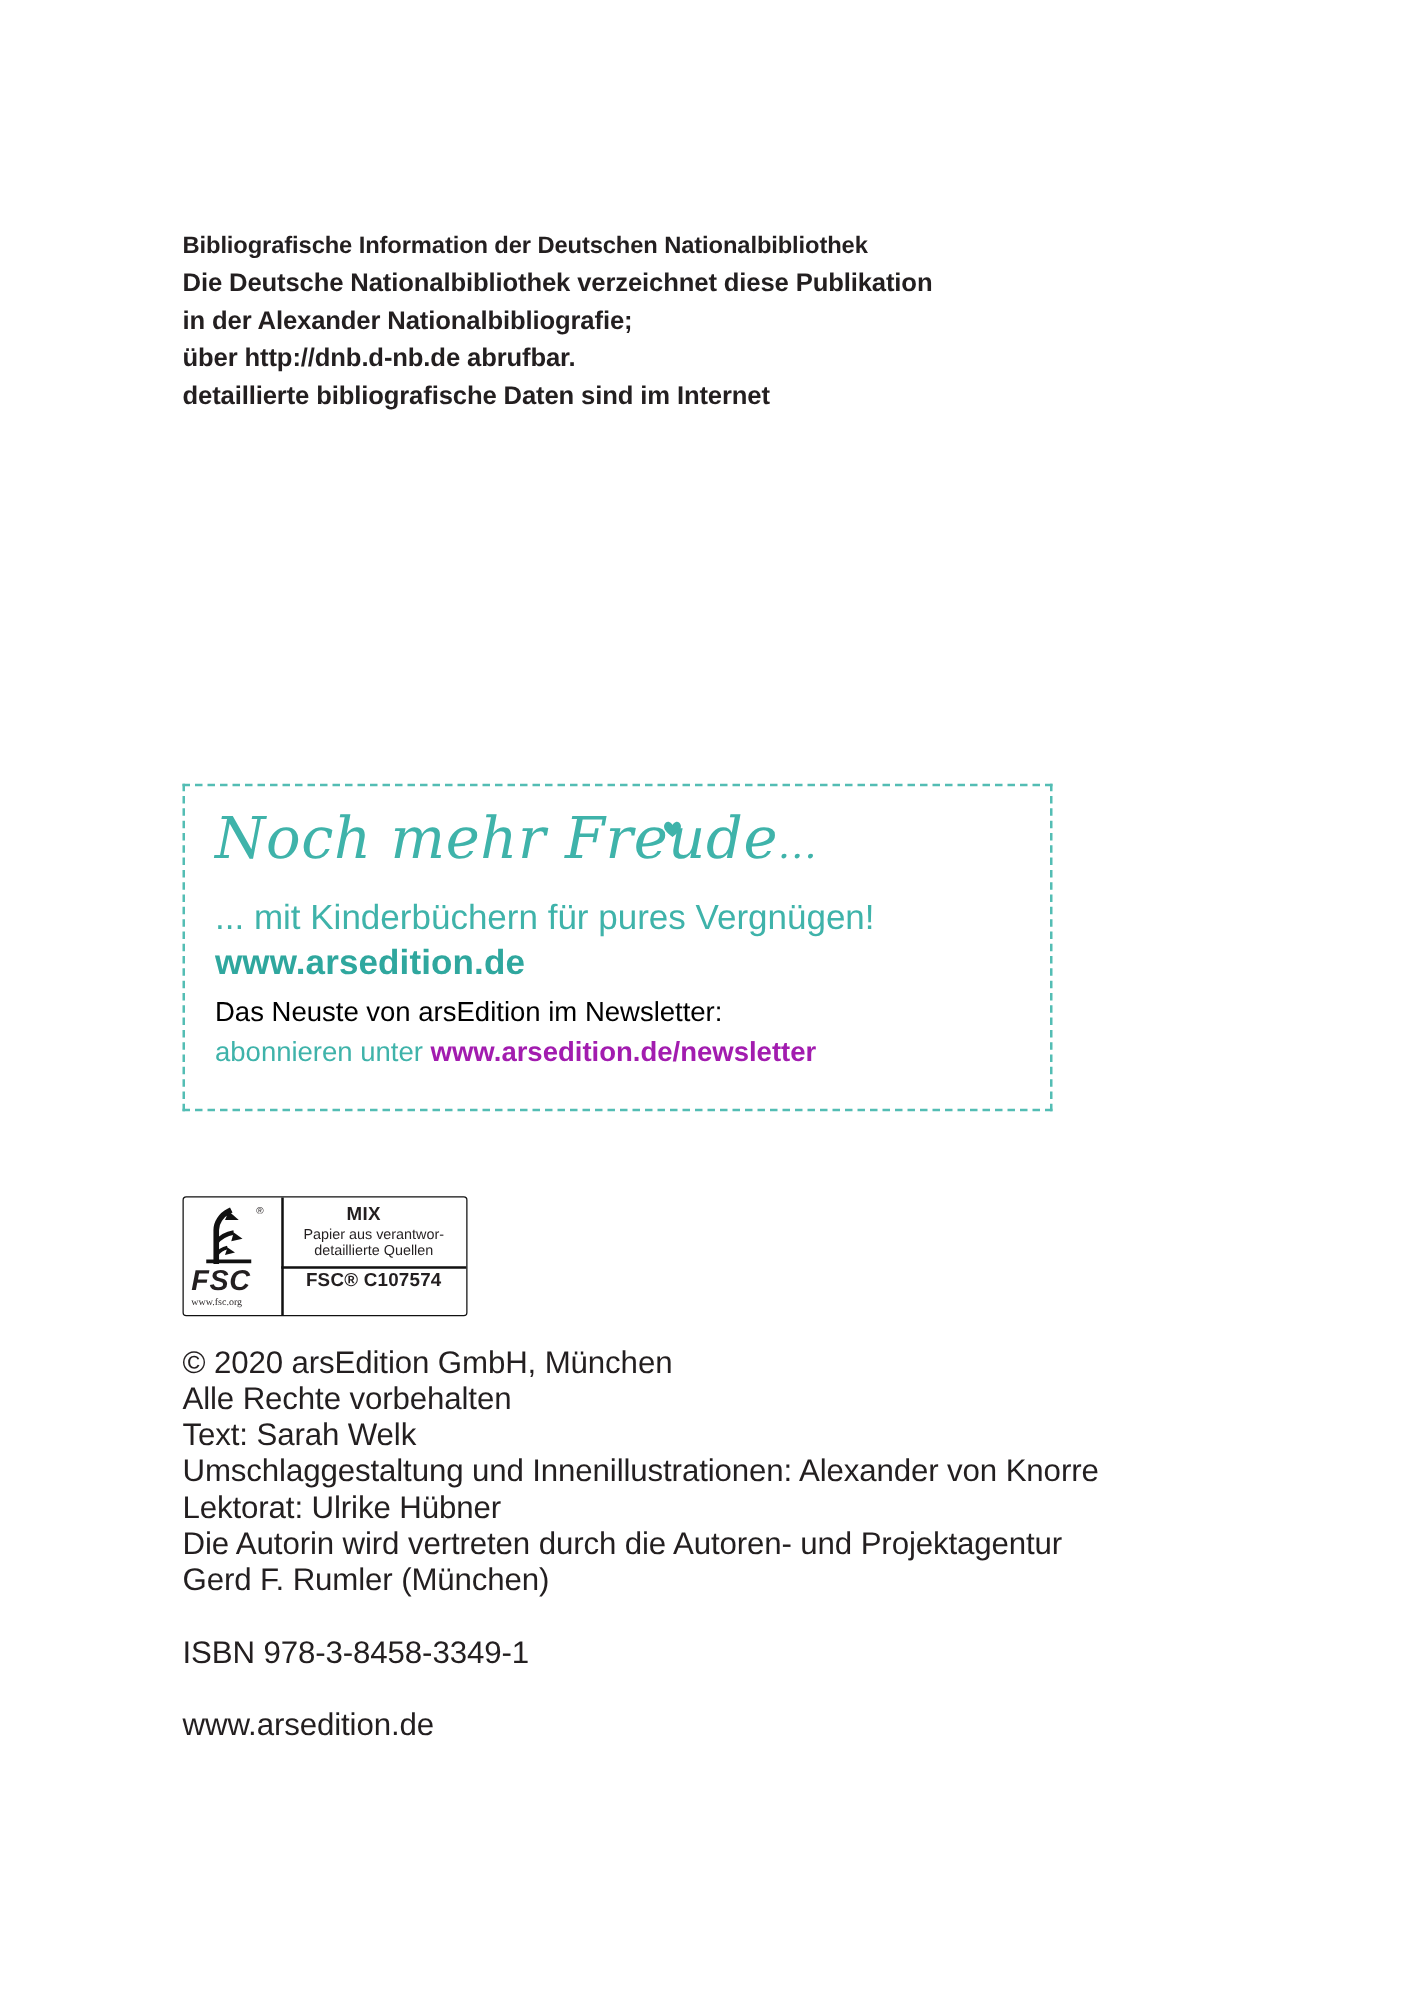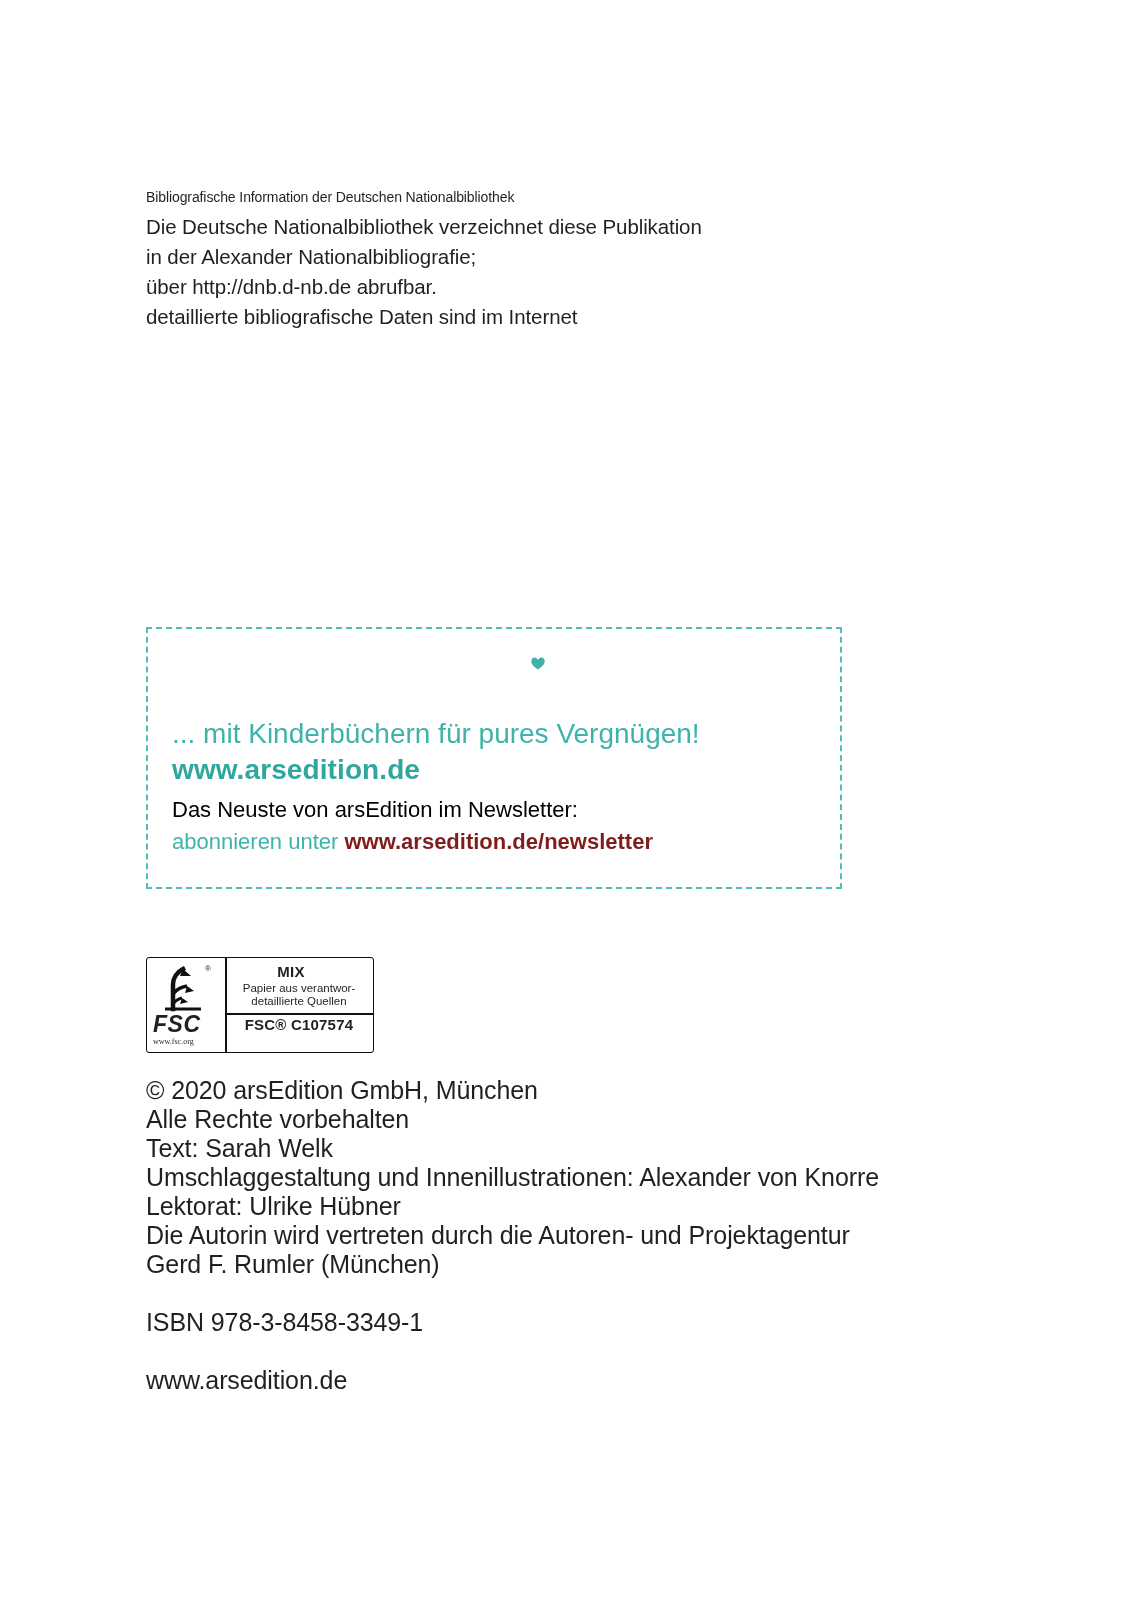--- a/index.html
+++ b/index.html
@@ -23,29 +23,30 @@
   }
 
   
   .biblio {
     position: absolute;
     left: 146px;
     top: 182px;
     width: 760px;
   }
   .biblio-title {
-    font-size: 14px;
-    font-weight: normal;
+    font-size: 19px;
+    font-weight: bold;
     line-height: 30px;
     letter-spacing: -0.1px;
   }
   .biblio-line {
     font-size: 20.5px;
     line-height: 30px;
     letter-spacing: -0.1px;
+    font-weight: bold;
   }
 
   
   .promo {
     position: absolute;
     left: 146px;
     top: 627px;
     width: 696px;
     height: 262px;
     border: 2px dashed #53bdb4;
@@ -105,21 +106,21 @@
   }
   .promo-line4 {
     position: absolute;
     left: 24px;
     top: 198px;
     color: #3fb3aa;
     font-size: 22px;
     line-height: 30px;
   }
   .promo-line4 b {
-    color: #7f1d1d;
+    color: #a21caf;
     font-weight: bold;
   }
 
   
   .fsc {
     position: absolute;
     left: 146px;
     top: 957px;
     width: 228px;
     height: 96px;
@@ -237,20 +238,23 @@
 
   <section class="biblio">
     <div class="biblio-title">Bibliografische Information der Deutschen Nationalbibliothek</div>
     <div class="biblio-line">Die Deutsche Nationalbibliothek verzeichnet diese Publikation</div>
     <div class="biblio-line">in der Alexander Nationalbibliografie;</div>
     <div class="biblio-line">über http://dnb.d-nb.de abrufbar.</div>
     <div class="biblio-line">detaillierte bibliografische Daten sind im Internet</div>
   </section>
 
   <section class="promo">
+    <div class="promo-script">
+      <span>Noch mehr Freude</span><span class="dots">...</span>
+    </div>
     <div class="heart">
       <svg width="16" height="16" viewBox="0 0 16 16" aria-hidden="true">
         <path d="M8 14.5 C3 11 0.8 8.2 1.3 5.4 C1.7 3.2 3.6 2 5.3 2.5 C6.5 2.9 7.5 3.9 8 4.9 C8.5 3.9 9.5 2.9 10.7 2.5 C12.4 2 14.3 3.2 14.7 5.4 C15.2 8.2 13 11 8 14.5 Z" fill="#3fb3aa"></path>
       </svg>
     </div>
     <div class="promo-line1">... mit Kinderbüchern für pures Vergnügen!</div>
     <div class="promo-url">www.arsedition.de</div>
     <div class="promo-line3">Das Neuste von arsEdition im Newsletter:</div>
     <div class="promo-line4">
       <span>abonnieren unter </span><b>www.arsedition.de/newsletter</b>

